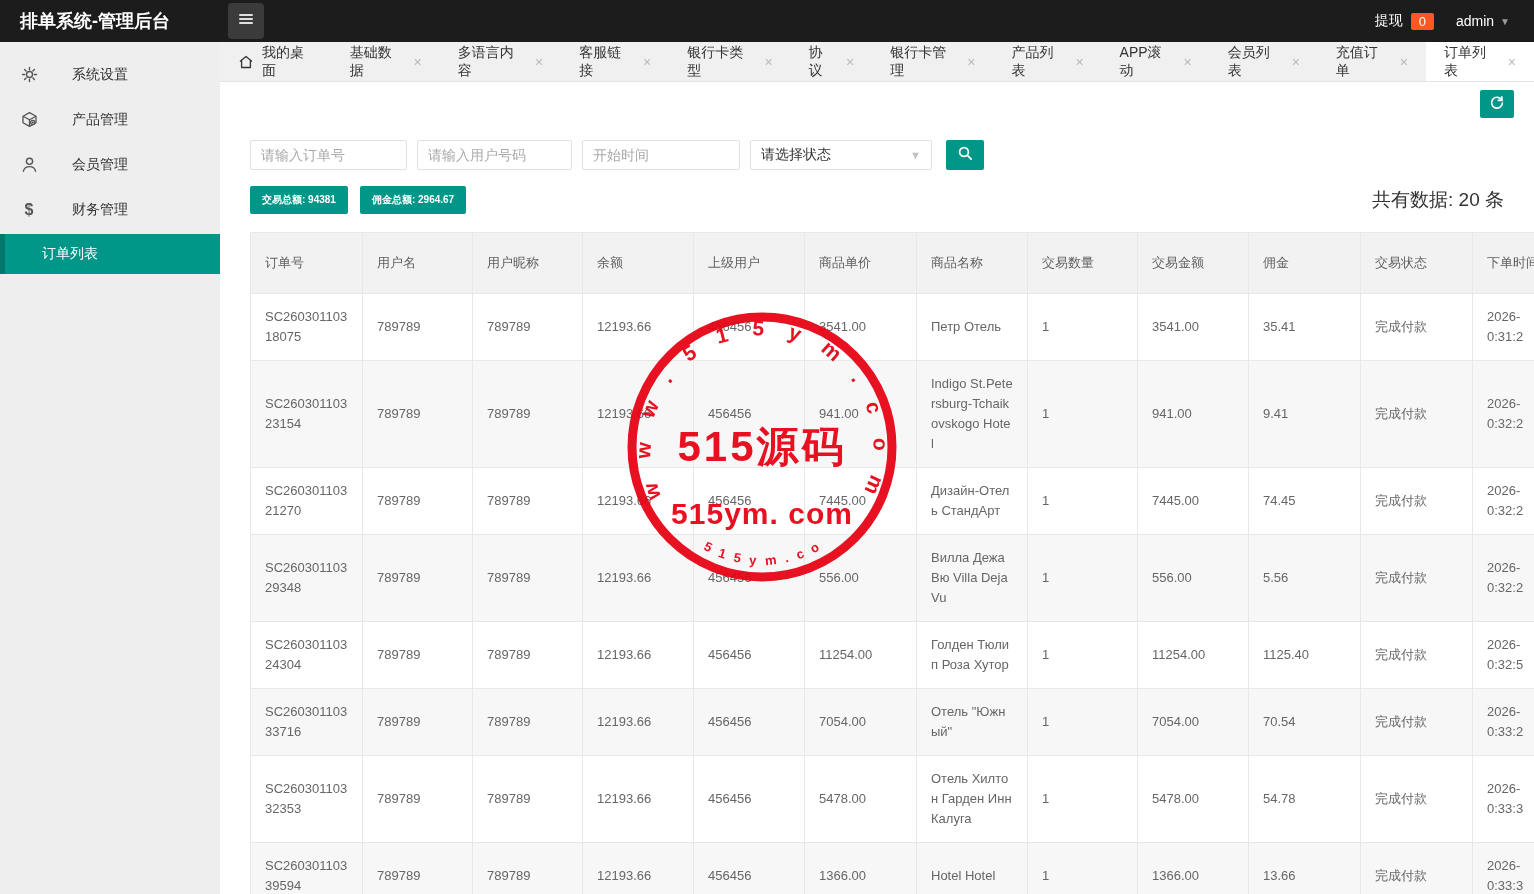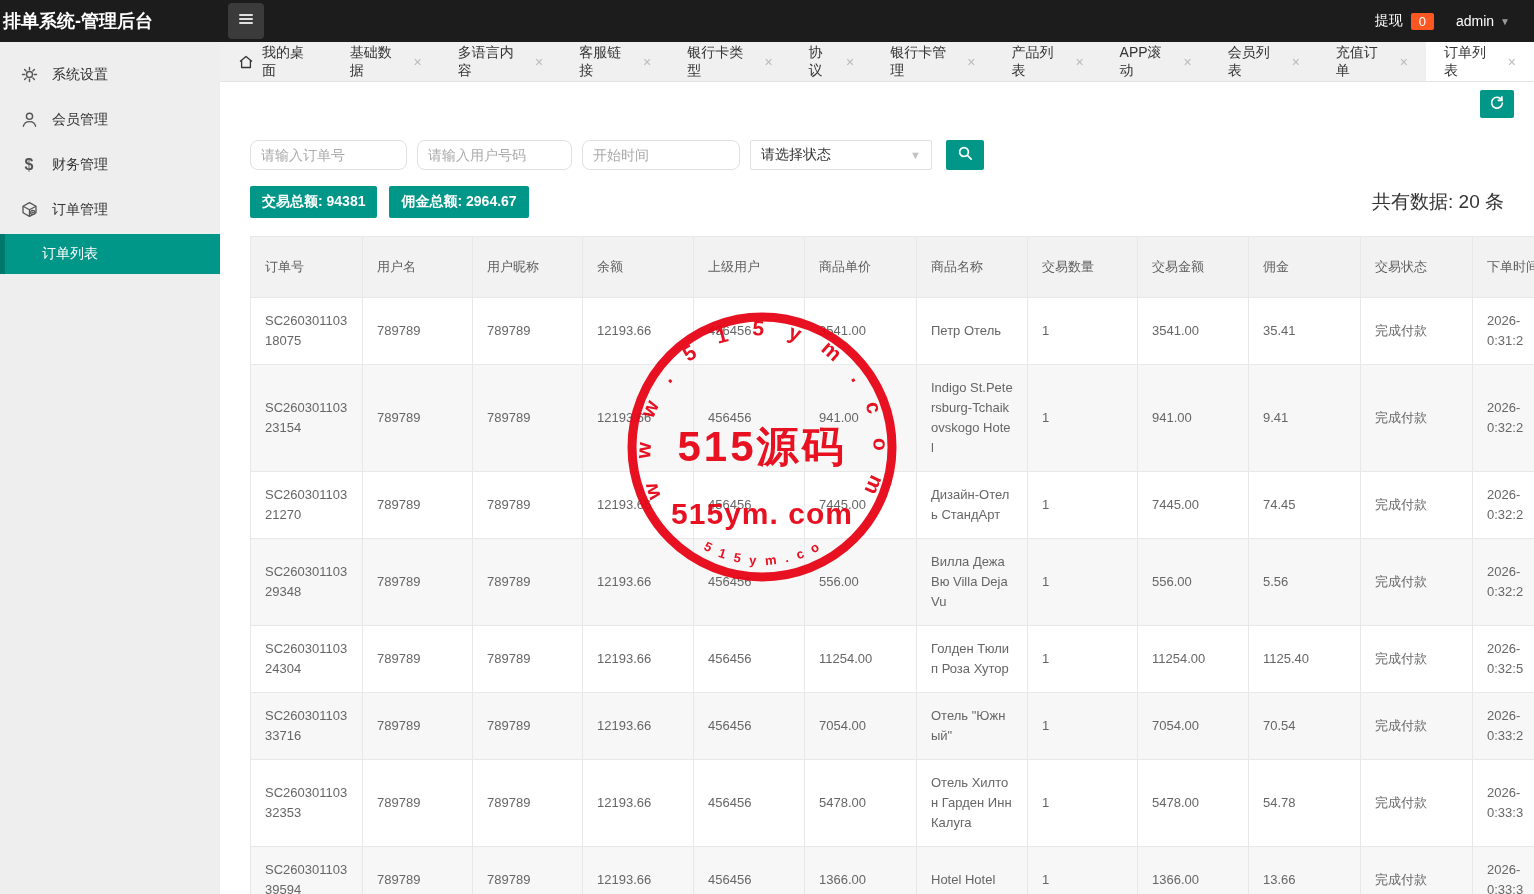--- a/index.html
+++ b/index.html
@@ -2,34 +2,34 @@
 <html><head>
 <meta charset="utf-8">
 <style>
   * { margin:0; padding:0; box-sizing:border-box; }
   html,body { width:1534px; height:894px; overflow:hidden; background:#fff;
     font-family:"Liberation Sans","DejaVu Sans",sans-serif; }
 
   
   .app-header { position:absolute; left:0; top:0; width:1534px; height:42px;
     background:#1c1c1c; display:flex; align-items:center; z-index:20; }
-  .app-title { width:220px; padding-left:3px; color:#fff; font-size:18px; font-weight:bold; }
+  .app-title { width:220px; padding-left:20px; color:#fff; font-size:18px; font-weight:bold; }
   .burger-btn { width:36px; height:36px; margin-left:8px; background:#3b3b3b; border-radius:4px;
     display:flex; align-items:center; justify-content:center; cursor:pointer; }
   .burger-btn svg { stroke:#e0e0e0; }
   .header-right { margin-left:auto; display:flex; align-items:center; gap:22px; padding-right:24px; }
   .withdraw-wrap { display:flex; align-items:center; gap:8px; color:#fff; font-size:14px; cursor:pointer; }
   .withdraw-badge { background:#ff5722; color:#fff; font-size:13px; padding:1px 8px; border-radius:2px; }
   .admin-wrap { display:flex; align-items:center; gap:6px; color:#fff; font-size:14px; cursor:pointer; }
   .caret { color:#9a9a9a; font-size:10px; }
 
   
   .sidebar { position:absolute; left:0; top:42px; width:220px; height:852px; background:#eeeeee; z-index:10; }
   .side-item { height:37px; display:flex; align-items:center; padding:0 20px; color:#333;
-    font-size:14px; cursor:pointer; margin-top:8px; }
+    font-size:14px; cursor:pointer; margin-top:8px;gap:20px; }
   .side-item:first-child { margin-top:14px; }
   .side-item .ic { width:18px; height:18px; margin-right:14px; color:#555; display:flex; align-items:center; justify-content:center; }
   .side-item .ic svg { stroke:#555; }
   .side-item .chev { margin-left:auto; color:#666; display:flex; }
   .side-sub-active { margin-top:6px; height:40px; background:#009688; border-left:5px solid #00786c;
     display:flex; align-items:center; padding-left:37px; color:#fff; font-size:14px; cursor:pointer; }
   .dollar-glyph { font-size:16px; color:#555; font-weight:bold; }
 
   
   .tabbar { position:absolute; left:220px; top:42px; width:1314px; height:40px; background:#f0f0f0;
@@ -38,32 +38,32 @@
   .tab .home-ic { margin-right:8px; display:flex; }
   .tab .close { margin-left:12px; color:#b9b9b9; font-size:14px; cursor:pointer; }
   .tab.active { background:#fff; }
 
   
   .main { position:absolute; left:220px; top:82px; width:1314px; height:812px; background:#fff; }
   .toolbar { display:flex; justify-content:flex-end; padding:8px 20px 4px 0; }
   .refresh-btn { width:34px; height:28px; background:#009688; border:none; border-radius:2px;
     display:flex; align-items:center; justify-content:center; cursor:pointer; }
   .filter-row { display:flex; align-items:center; gap:10px; margin:18px 0 0 30px; }
-  .f-input { height:30px; border:1px solid #e0e0e0; border-radius:8px; padding:4px 10px;
+  .f-input { height:30px; border:1px solid #e0e0e0; border-radius:2px; padding:4px 10px;
     font-size:14px; color:#333; outline:none; font-family:inherit; }
   .f-input::placeholder { color:#aaa; }
   .in-order { width:157px; } .in-user { width:155px; } .in-time { width:158px; }
   .f-select { width:182px; height:30px; border:1px solid #e0e0e0; border-radius:2px;
     display:flex; align-items:center; padding:0 10px; font-size:14px; color:#333; cursor:pointer; }
   .f-select .caret { margin-left:auto; color:#c2c2c2; font-size:11px; }
   .search-btn { width:38px; height:30px; background:#009688; border:none; border-radius:2px;
     display:flex; align-items:center; justify-content:center; cursor:pointer; margin-left:4px; }
 
   .stats-row { display:flex; align-items:center; margin:16px 30px 0 30px; }
-  .stat-badge { background:#009688; color:#fff; font-size:14px; font-weight:bold;
+  .stat-badge { background:#009688; color:#fff; font-size:10px; font-weight:bold;
     padding:7px 12px; border-radius:2px; margin-right:12px; }
   .total-info { margin-left:auto; font-size:19px; color:#333; }
 
   
   .table-clip { margin:18px 0 0 30px; overflow:hidden; width:1284px; }
   table { border-collapse:collapse; table-layout:fixed; width:1382px; font-size:13px; }
   th, td { border:1px solid #e8e8e8; padding:13px 14px; text-align:left; vertical-align:middle;
     line-height:20px; }
   th { background:#f2f2f2; color:#5f5f5f; font-weight:normal; height:40px; padding:20px 14px; white-space:nowrap; overflow:hidden; }
   td { color:#666; }
@@ -117,56 +117,56 @@
       </span>
        <span>系统设置</span>
        <span class="chev">
         <svg width="12" height="12" viewBox="0 0 12 12" fill="none" stroke-width="1.4" stroke-linecap="round">
           <polyline points="8 2 4 6 8 10"></polyline>
         </svg>
       </span>
      </div>
     <div class="side-item">
        <span class="ic">
-        <svg width="17" height="17" viewBox="0 0 17 17" fill="none" stroke-width="1.4" stroke-linecap="round">
-          <circle cx="8.5" cy="5.3" r="3.1"></circle>
-          <path d="M2.4 15.2c.7-3 3.1-4.6 6.1-4.6s5.4 1.6 6.1 4.6"></path>
-        </svg>
-      </span>
-       <span>会员管理</span>
-       <span class="chev">
-        <svg width="12" height="12" viewBox="0 0 12 12" fill="none" stroke-width="1.4" stroke-linecap="round">
-          <polyline points="8 2 4 6 8 10"></polyline>
-        </svg>
-      </span>
-     </div>
-    <div class="side-item">
-       <span class="ic">
-        <span class="dollar-glyph">$</span>
-      </span>
-       <span>财务管理</span>
-       <span class="chev">
-        <svg width="12" height="12" viewBox="0 0 12 12" fill="none" stroke-width="1.4" stroke-linecap="round">
-          <polyline points="8 2 4 6 8 10"></polyline>
-        </svg>
-      </span>
-     </div>
-    <div class="side-item">
-       <span class="ic">
         <svg width="17" height="17" viewBox="0 0 17 17" fill="none" stroke-width="1.3" stroke-linejoin="round">
           <path d="M8.5 1.6 15 5.2v6.6L8.5 15.4 2 11.8V5.2Z"></path>
           <path d="M2 5.2 8.5 8.8 15 5.2M8.5 8.8v6.6"></path>
           <circle cx="11.8" cy="11.5" r="2.1" fill="#eee"></circle>
           <path d="M10.8 11.5h2M11.8 10.5v2"></path>
         </svg>
       </span>
-       <span>订单管理</span>
+       <span>产品管理</span>
        <span class="chev">
         <svg width="12" height="12" viewBox="0 0 12 12" fill="none" stroke-width="1.4" stroke-linecap="round">
-          <polyline points="2 4 6 8 10 4"></polyline>
+          <polyline points="8 2 4 6 8 10"></polyline>
+        </svg>
+      </span>
+     </div>
+    <div class="side-item">
+       <span class="ic">
+        <svg width="17" height="17" viewBox="0 0 17 17" fill="none" stroke-width="1.4" stroke-linecap="round">
+          <circle cx="8.5" cy="5.3" r="3.1"></circle>
+          <path d="M2.4 15.2c.7-3 3.1-4.6 6.1-4.6s5.4 1.6 6.1 4.6"></path>
+        </svg>
+      </span>
+       <span>会员管理</span>
+       <span class="chev">
+        <svg width="12" height="12" viewBox="0 0 12 12" fill="none" stroke-width="1.4" stroke-linecap="round">
+          <polyline points="8 2 4 6 8 10"></polyline>
+        </svg>
+      </span>
+     </div>
+    <div class="side-item">
+       <span class="ic">
+        <span class="dollar-glyph">$</span>
+      </span>
+       <span>财务管理</span>
+       <span class="chev">
+        <svg width="12" height="12" viewBox="0 0 12 12" fill="none" stroke-width="1.4" stroke-linecap="round">
+          <polyline points="8 2 4 6 8 10"></polyline>
         </svg>
       </span>
      </div>
     <div class="side-sub-active">
      <span>订单列表</span>
    </div>
   </div>
 
 <div class="tabbar" id="tabbar">
     <div class="tab">

